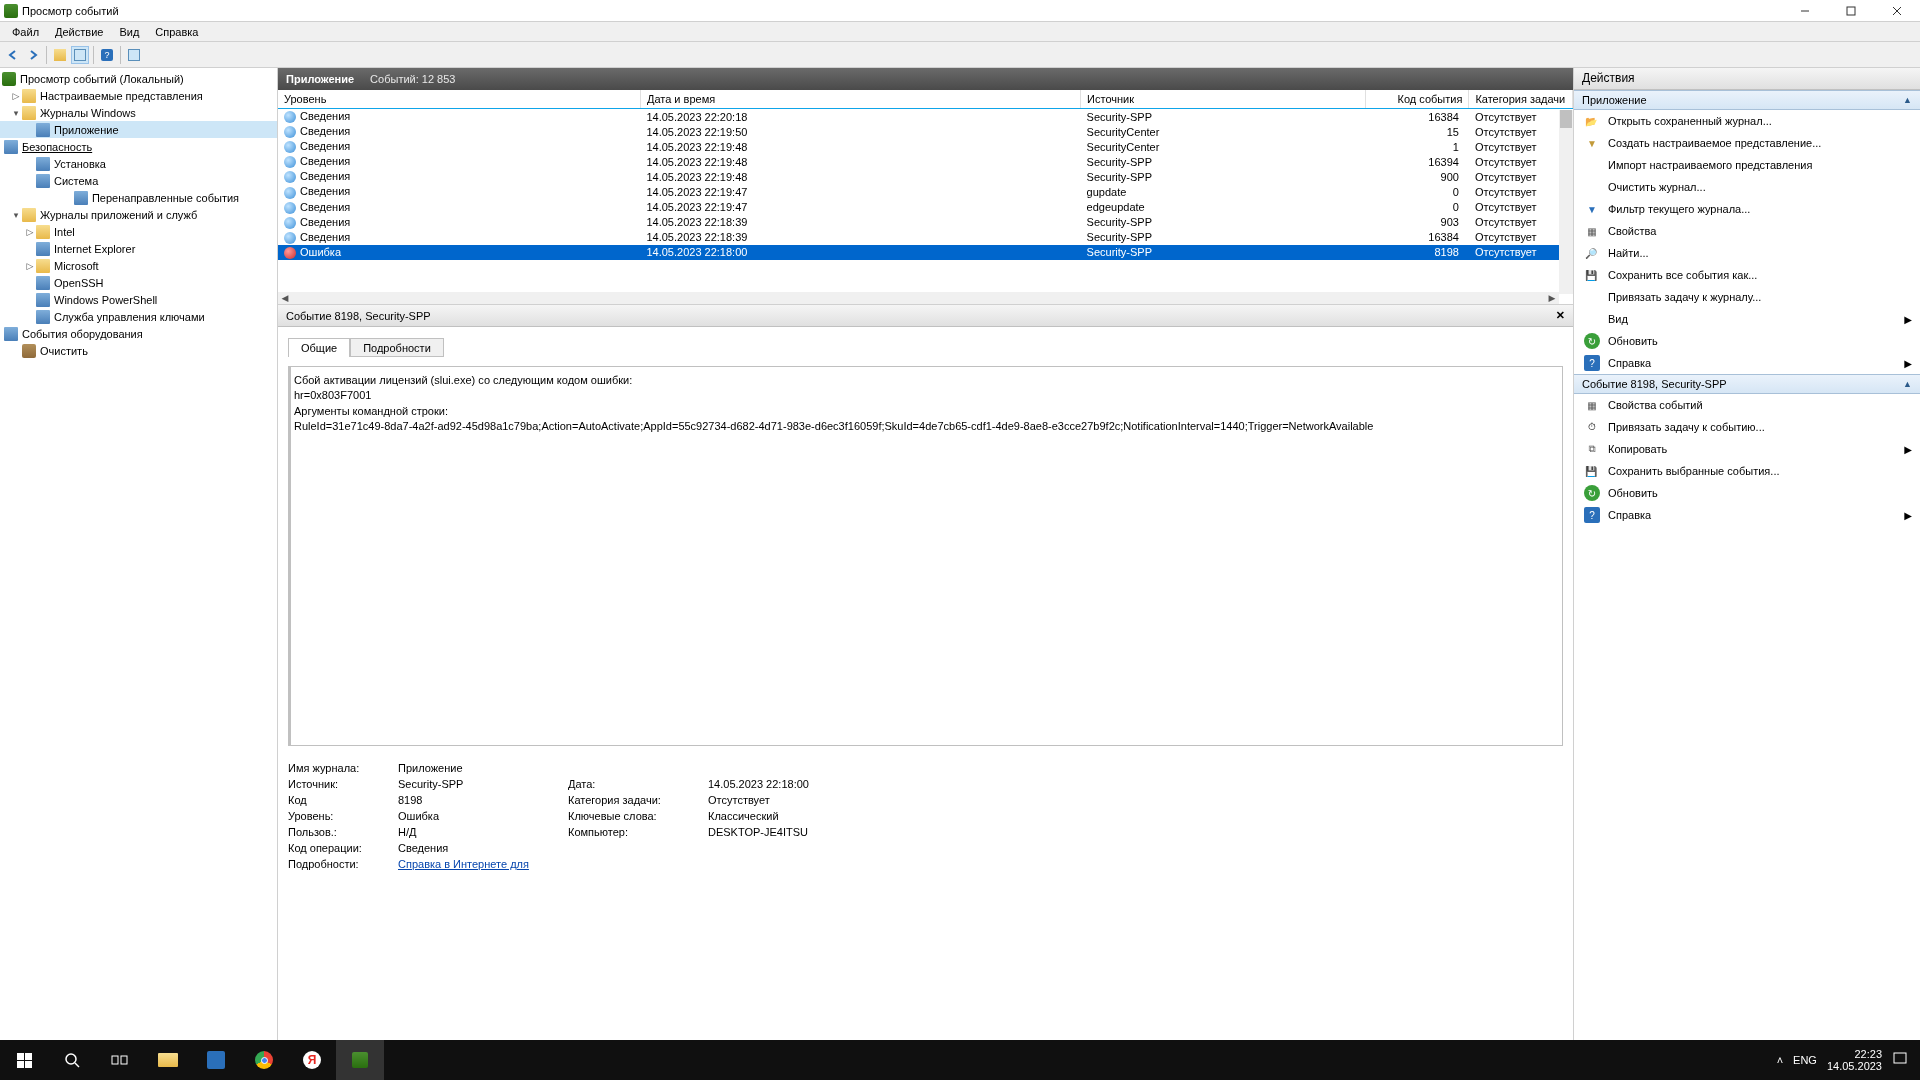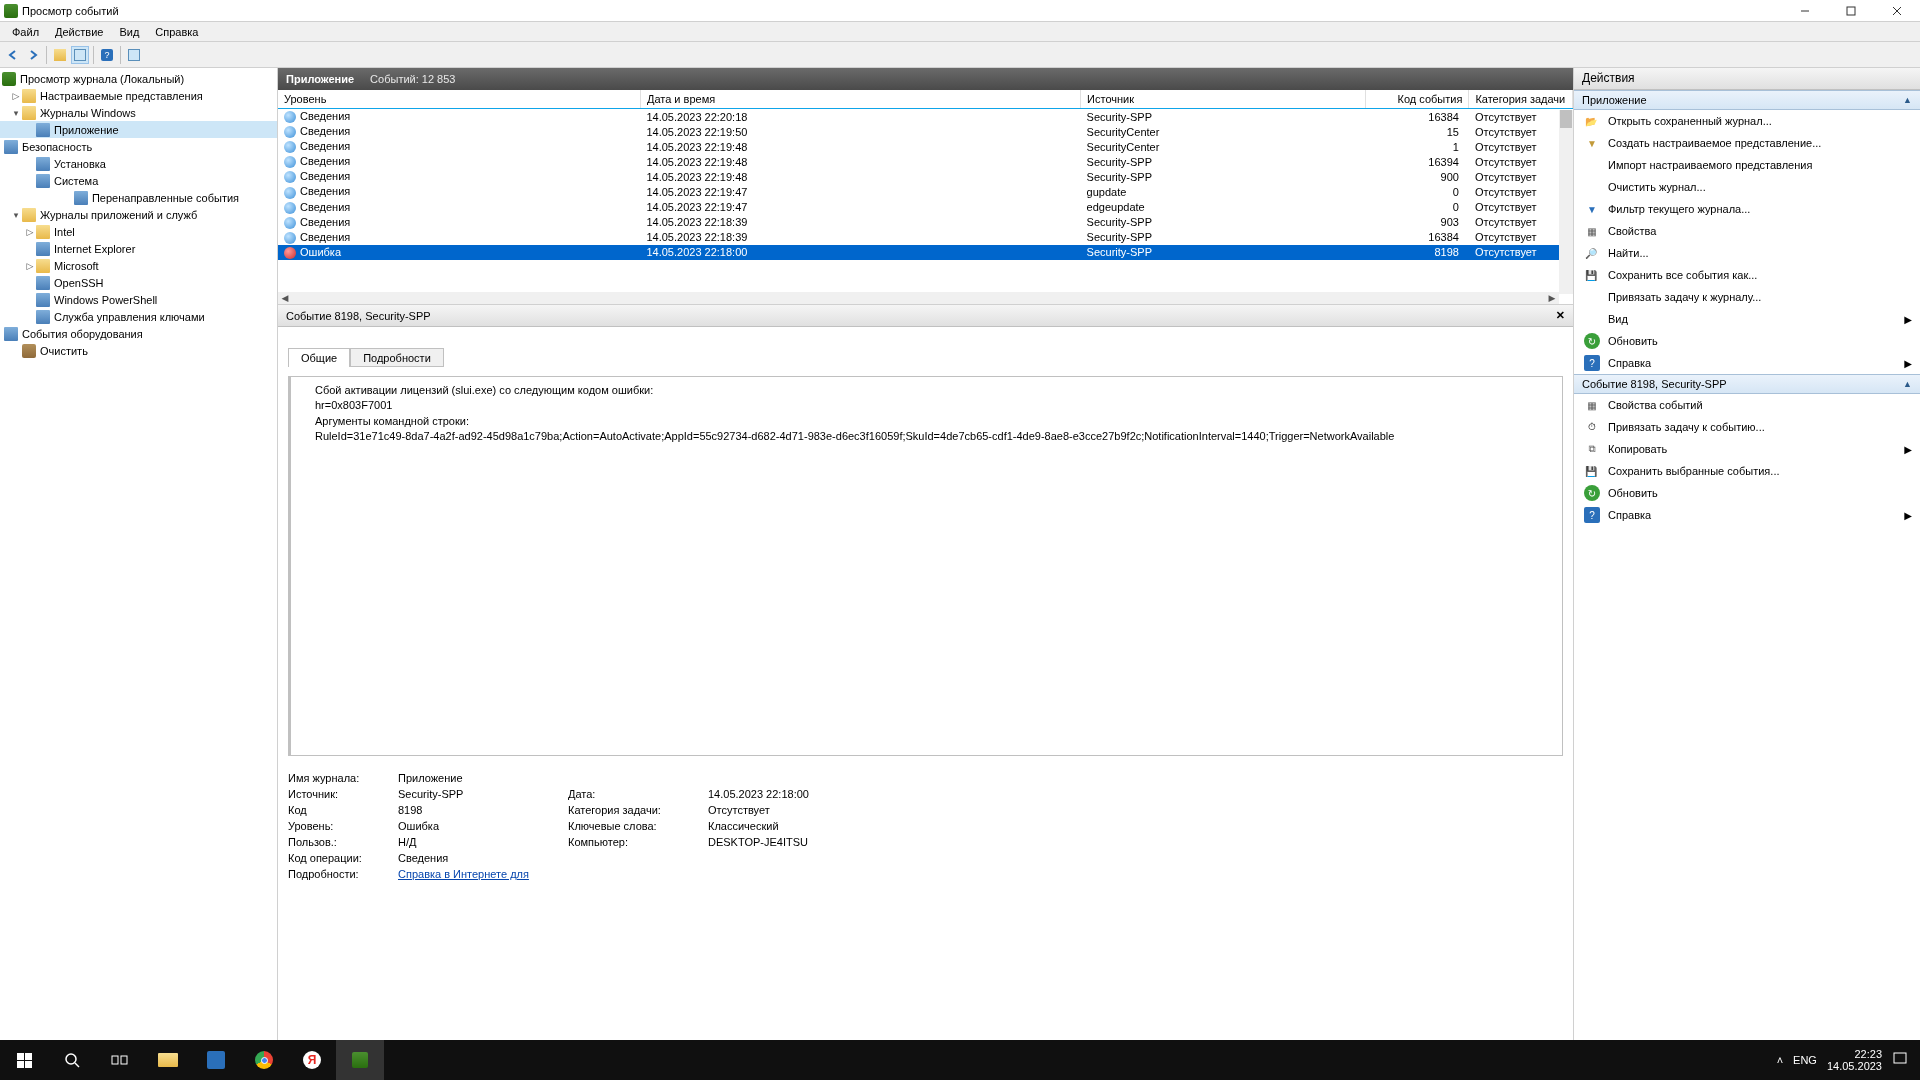--- a/index.html
+++ b/index.html
@@ -55,27 +55,27 @@
 .event-list-scroll { position:absolute; right:0; top:20px; bottom:10px; width:14px; background:#f0f0f0;}
 .event-list-scroll .thumb { position:absolute; top:0; left:1px; right:1px; height:18px; background:#c0c0c0;}
 .hscroll { position:absolute; left:0; bottom:0; right:14px; height:12px; background:#f0f0f0; display:flex; align-items:center;}
 .hscroll .harrow { width:14px; text-align:center; color:#555; font-size:9px;}
 
 
 .detail-header { height:22px; background:linear-gradient(#f5f5f5,#e0e0e0); border-bottom:1px solid #c0c0c0; display:flex; align-items:center; padding:0 8px;}
 .detail-header .close-x { margin-left:auto; font-weight:bold; cursor:default;}
 
 
-.tabs-row { display:flex; padding:0 8px 0 10px;margin-top:20px; }
+.tabs-row { display:flex; padding:10px 8px 0 10px; }
 .tab { padding:3px 12px 2px; border:1px solid #c0c0c0; border-bottom:none; background:#fff; margin-right:0px; font-size:11px; position:relative; top:1px;}
 .tab.inactive { background:#f0f0f0; border-bottom:1px solid #c0c0c0; top:1px;}
 
 
 .detail-body { flex:1; background:#fff; padding:10px; overflow:hidden; display:flex; flex-direction:column;}
-.msg-box { border:1px solid #c0c0c0; border-left:3px solid #c0c0c0; padding:6px 24px; height:380px; font-size:11px; line-height:1.4; overflow:hidden;}
+.msg-box { border:1px solid #c0c0c0; border-left:3px solid #c0c0c0; padding:6px 3px; height:380px; font-size:11px; line-height:1.4; overflow:hidden;}
 .props-grid { margin-top:16px; display:grid; grid-template-columns: 100px 160px 130px 200px; row-gap:4px; column-gap:10px; font-size:11px;}
 .props-grid .lbl { color:#000;}
 .link { color:#0645ad; text-decoration:underline; cursor:pointer;}
 
 
 .actions-pane { width:346px; background:#fff; }
 .actions-title { height:22px; background:linear-gradient(#f5f5f5,#e0e0e0); border-bottom:1px solid #c0c0c0; padding:3px 8px; font-size:12px;}
 .actions-section-hdr { background:linear-gradient(#eaf2fb,#d6e6f5); border-top:1px solid #a8c0d8; border-bottom:1px solid #a8c0d8; padding:3px 8px; display:flex; align-items:center;}
 .actions-section-hdr .chev { margin-left:auto; font-size:9px; color:#2a5a8a;}
 .action-item { display:flex; align-items:center; padding:3px 8px 3px 10px; cursor:default;}
@@ -151,37 +151,37 @@
   <div class="tb-btn">
       <span style="width:12px;height:12px;background:#cde6f7;border:1px solid #5a8fba;display:inline-block;"></span>
     </div>
 </div>
 
 <div class="main">
 
   <div class="tree-pane">
     <div class="tree-node" style="padding-left:2px;">
         <span class="ticon ic-evtvwr"></span>
-        <span>Просмотр журнала (Локальный)</span>
+        <span>Просмотр событий (Локальный)</span>
       </div>
     <div class="tree-node" style="padding-left:10px;">
         <span class="twisty">▷</span>
         <span class="ticon ic-folder"></span>
         <span>Настраиваемые представления</span>
       </div>
     <div class="tree-node" style="padding-left:10px;">
         <span class="twisty">▾</span>
         <span class="ticon ic-folder"></span>
         <span>Журналы Windows</span>
       </div>
     <div class="tree-node selected" style="padding-left:36px;">
         <span class="ticon ic-log"></span>
         <span>Приложение</span>
       </div>
-    <div class="tree-node" style="">
+    <div class="tree-node" style="text-decoration:underline;">
         <span class="ticon ic-log"></span>
         <span>Безопасность</span>
       </div>
     <div class="tree-node" style="padding-left:36px;">
         <span class="ticon ic-log"></span>
         <span>Установка</span>
       </div>
     <div class="tree-node" style="padding-left:36px;">
         <span class="ticon ic-log"></span>
         <span>Система</span>

